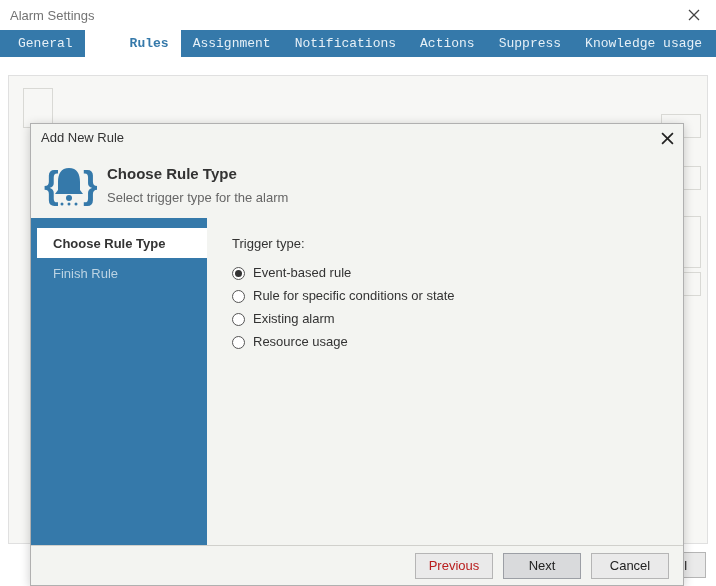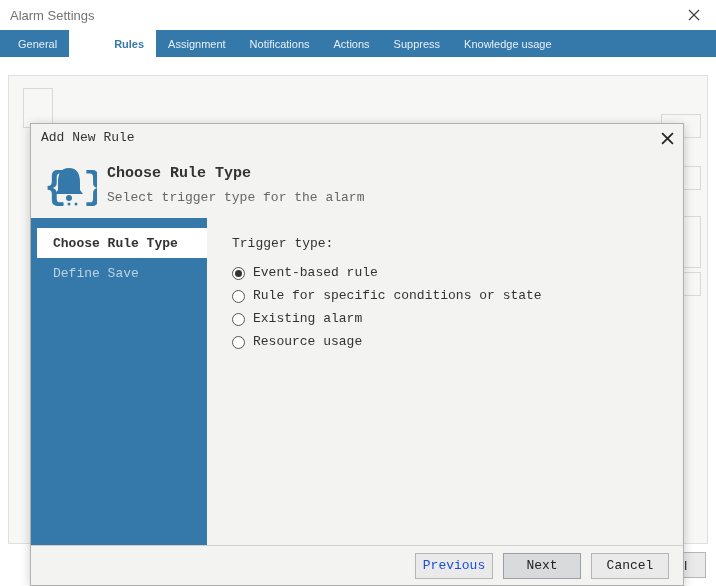--- a/index.html
+++ b/index.html
@@ -33,22 +33,23 @@
     background: #3579aa;
     height: 27px;
     display: flex;
     align-items: stretch;
     padding-left: 6px;
   }
   .tab {
     display: flex; align-items: center;
     padding: 0 12px;
     color: #e6f0f7;
-    font-size: 11px;
+    font-size: 13px;
     cursor: default;
+    font-family: Liberation Mono, monospace;
   }
   .tab.active {
     background: #fff;
     color: #3579aa;
     font-weight: 700;
     padding-left: 45px;
   }
 
   .outer-body {
     position: relative;
@@ -75,32 +76,31 @@
   }
   .btn {
     min-width: 78px; height: 26px;
     border: 1px solid #b5b5b5;
     background: #eaeaea;
     color: #222;
     font-size: 13px;
     display: inline-flex; align-items: center; justify-content: center;
     cursor: default;
   }
-  .btn.disabled { color: #1d4ed8; }
+  .btn.disabled { color: #b91c1c; }
   .btn.primary { background: #d9dadc; border-color: #9c9fa5; }
 
   
   .modal {
     position: absolute;
     left: 30px; top: 66px;
     width: 654px; height: 463px;
     background: #f3f4f1;
     border: 1px solid #b0b0b0;
     box-shadow: 0 2px 10px rgba(0,0,0,0.2);
-    font-family: Liberation Mono, monospace;
   }
   .modal-title {
     position: absolute;
     left: 10px; top: 6px;
     font-size: 13px;
     color: #333;
   }
   .modal-close {
     position: absolute;
     right: 8px; top: 6px;
@@ -242,21 +242,21 @@
       </svg>
       <div>
         <div class="head-title">Choose Rule Type</div>
         <div class="head-sub">Select trigger type for the alarm</div>
       </div>
     </div>
 
     <div class="modal-body">
       <div class="side">
         <div class="step active">Choose Rule Type</div>
-        <div class="step">Define Save</div>
+        <div class="step">Finish Rule</div>
       </div>
       <div class="content">
         <div class="section-label">Trigger type:</div>
 
         <div class="radio-row">
           <span class="radio checked"></span>
           <span>Event-based rule</span>
         </div>
         <div class="radio-row">
           <span class="radio"></span>

